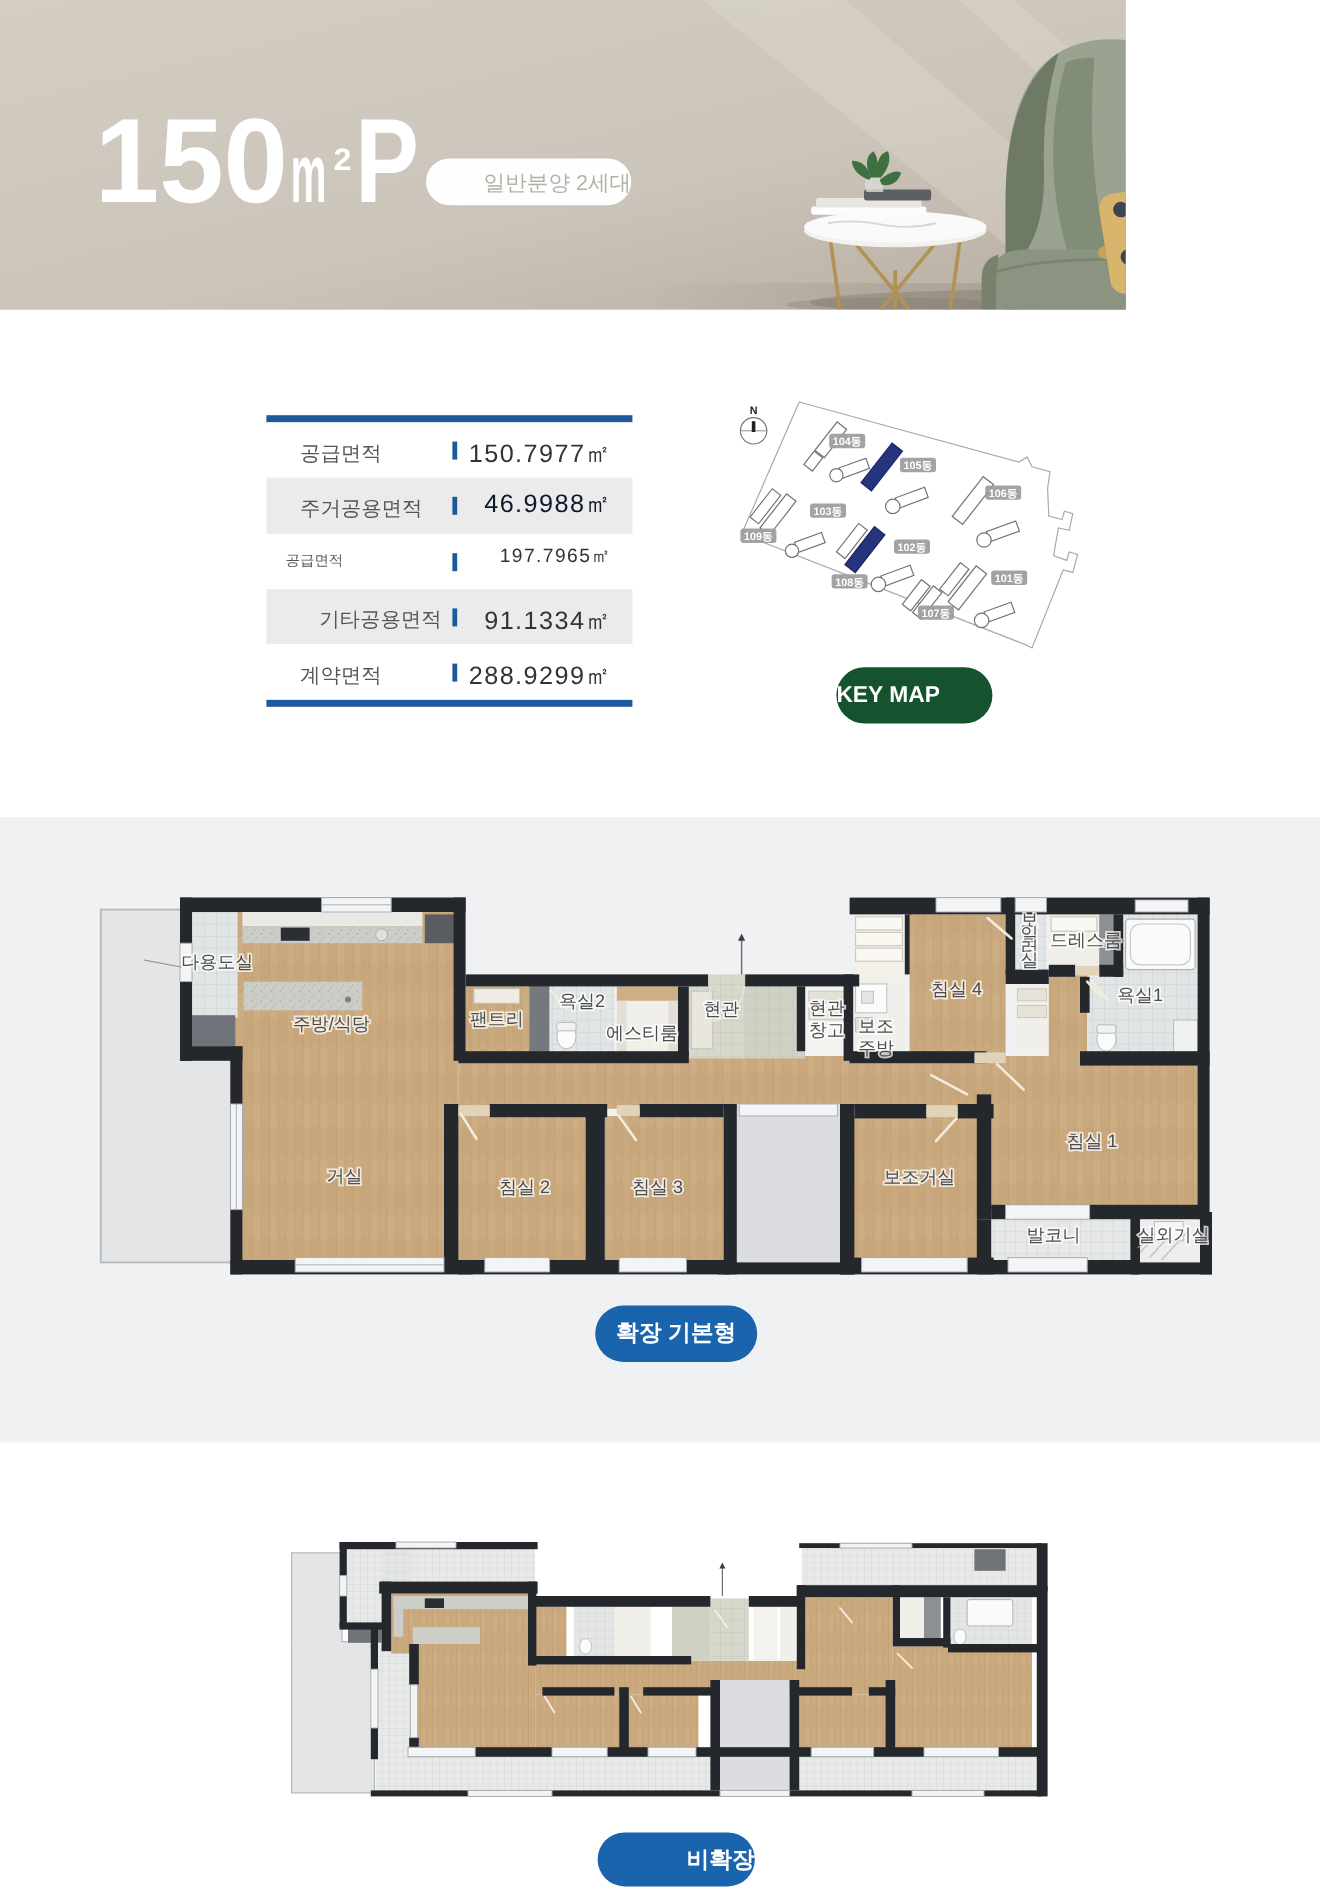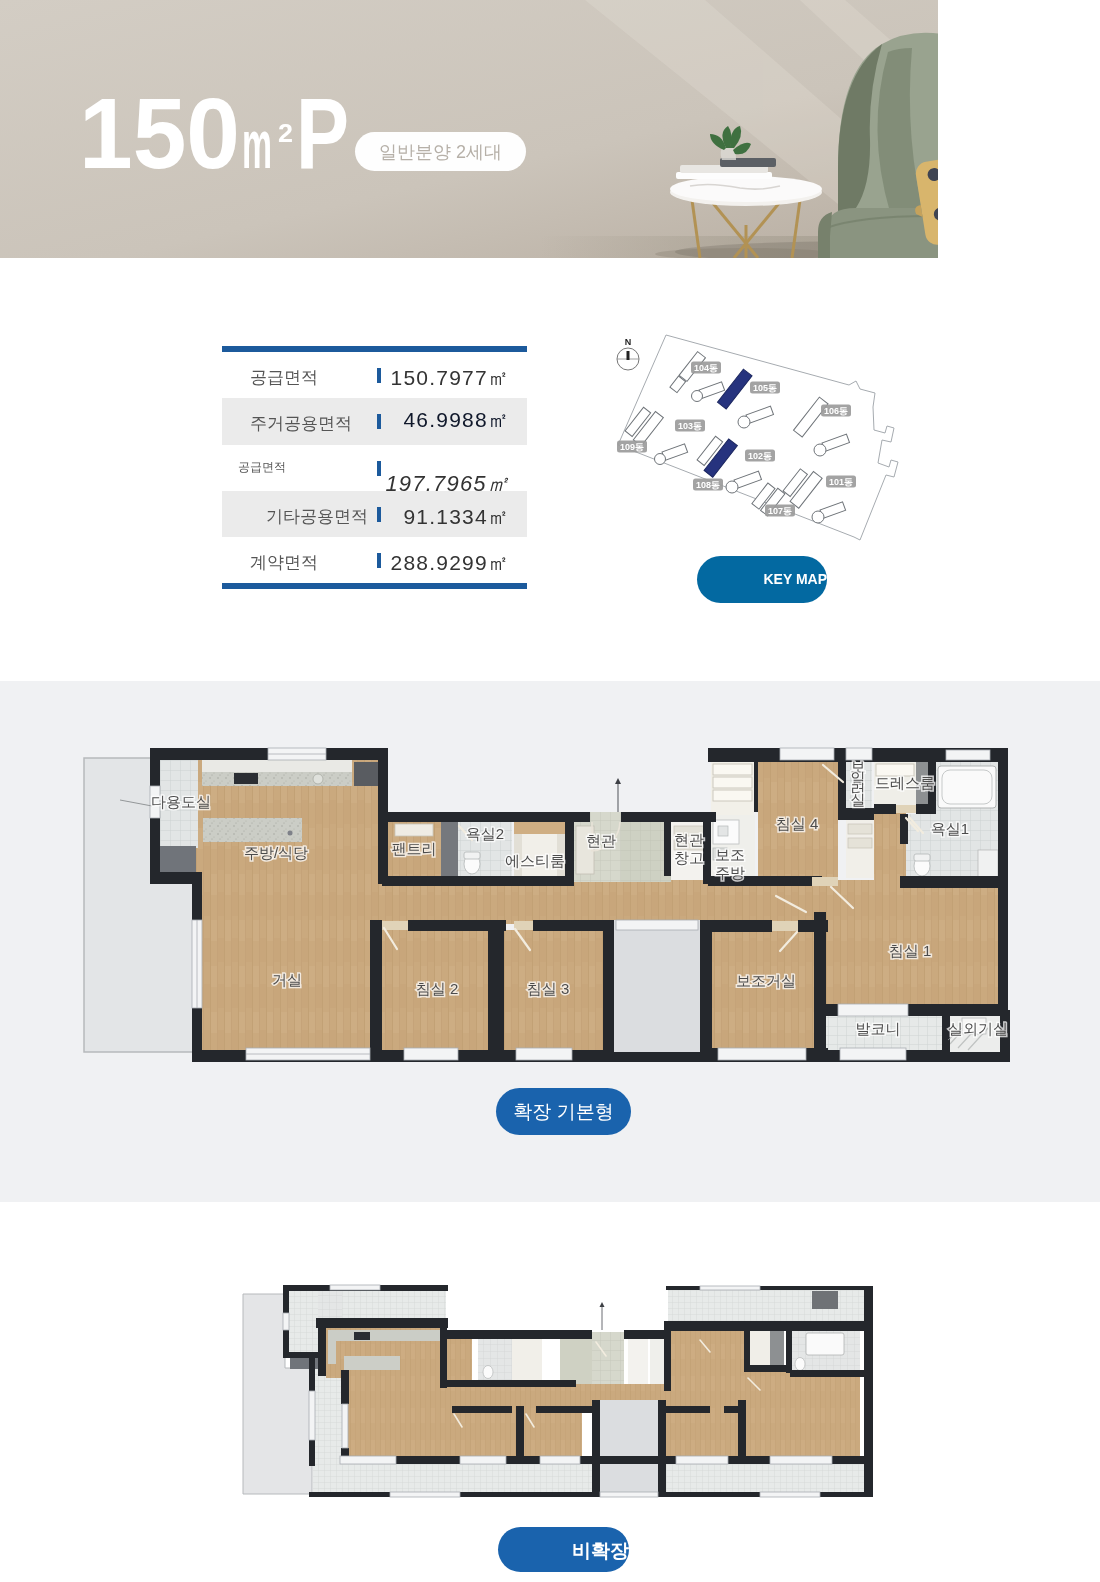--- a/index.html
+++ b/index.html
@@ -105,21 +105,21 @@
 
   <svg class="abs" style="left:0;top:0;" width="560" height="258" viewBox="0 0 560 258">
     <g fill="#ffffff" font-family="Liberation Sans,sans-serif" font-weight="bold">
       <text x="79" y="168" font-size="100" textLength="161" lengthAdjust="spacingAndGlyphs">150</text>
       <text x="242" y="168" font-size="69" textLength="30" lengthAdjust="spacingAndGlyphs">m</text>
       <text x="278" y="142" font-size="26" textLength="15" lengthAdjust="spacingAndGlyphs">2</text>
       <text x="296" y="168" font-size="100" textLength="53" lengthAdjust="spacingAndGlyphs">P</text>
     </g>
   </svg>
 
-  <div class="abs" style="left:355px;top:132px;width:171px;height:39px;background:#fefefe;border-radius:20px;color:#b6b0a8;font-size:18px;text-align:center;line-height:40px;">일반분양 2세대</div>
+  <div class="abs" style="left:355px;top:132px;width:171px;height:39px;background:#fefefe;border-radius:20px;color:#b6b0a8;font-size:18px;text-align:right;line-height:40px;">일반분양 2세대</div>
 </div>
 
 <div class="abs" id="table" style="left:222px;top:346px;width:305px;">
 
   <div style="height:6px;background:#1c5a9c;"></div>
 
   <div style="position:relative;height:46.3px;background:#fff;">
     <div style="position:absolute;left:28px;top:14px;width:102px;font-size:17px;color:#555;text-align:justify;text-align-last:justify;">공급면적</div>
     <div style="position:absolute;left:155px;top:16px;width:4px;height:15px;background:#1c5a9c;"></div>
     <div style="position:absolute;right:17px;top:12px;font-size:21px;color:#333;letter-spacing:1.2px;white-space:nowrap;">150.7977㎡</div>
@@ -127,21 +127,21 @@
 
   <div style="position:relative;height:46.3px;background:#ebebeb;padding-left:48px;">
     <div style="position:absolute;left:28px;top:14px;width:102px;font-size:17px;color:#555;text-align:justify;text-align-last:justify;">주거공용면적</div>
     <div style="position:absolute;left:155px;top:16px;width:4px;height:15px;background:#1c5a9c;"></div>
     <div style="position:absolute;right:17px;top:8px;font-size:21px;color:#0f172a;letter-spacing:1.2px;white-space:nowrap;">46.9988㎡</div>
   </div>
 
   <div style="position:relative;height:46.3px;background:#fff;">
     <div style="position:absolute;left:16px;top:14px;width:102px;font-size:12px;color:#555;text-align:justify;text-align-last:justify;">공급면적</div>
     <div style="position:absolute;left:155px;top:16px;width:4px;height:15px;background:#1c5a9c;"></div>
-    <div style="position:absolute;right:17px;top:24px;font-size:22px;color:#333;letter-spacing:1.2px;white-space:nowrap;font-style:italic;">197.7965㎡</div>
+    <div style="position:absolute;right:17px;top:8px;font-size:16px;color:#333;letter-spacing:1.2px;white-space:nowrap;">197.7965㎡</div>
   </div>
 
   <div style="position:relative;height:46.3px;background:#ebebeb;">
     <div style="position:absolute;left:28px;top:14px;width:102px;font-size:17px;color:#555;text-align:justify;text-align-last:justify;margin-left:16px;">기타공용면적</div>
     <div style="position:absolute;left:155px;top:16px;width:4px;height:15px;background:#1c5a9c;"></div>
     <div style="position:absolute;right:17px;top:12px;font-size:21px;color:#333;letter-spacing:1.2px;white-space:nowrap;">91.1334㎡</div>
   </div>
 
   <div style="position:relative;height:46.3px;background:#fff;">
     <div style="position:absolute;left:28px;top:14px;width:102px;font-size:17px;color:#555;text-align:justify;text-align-last:justify;">계약면적</div>
@@ -265,21 +265,21 @@
         <rect x="-15" y="-6.5" width="30" height="12" rx="2.5" fill="#9b9b9b" opacity="0.92"></rect>
         <text x="0" y="3" fill="#fff" text-anchor="middle">101동</text>
       </g>
     <g transform="translate(182,181)">
         <rect x="-15" y="-6.5" width="30" height="12" rx="2.5" fill="#9b9b9b" opacity="0.92"></rect>
         <text x="0" y="3" fill="#fff" text-anchor="middle">107동</text>
       </g>
   </g>
 </svg>
 
-<div class="abs" style="left:697px;top:556px;width:130px;height:47px;background:#0369a1;border-radius:24px;color:#fff;font-size:14px;font-weight:bold;text-align:right;line-height:47px;">KEY MAP</div>
+<div class="abs" style="left:697px;top:556px;width:130px;height:47px;background:#14532d;border-radius:24px;color:#fff;font-size:19px;font-weight:bold;text-align:left;line-height:47px;">KEY MAP</div>
 
 <div class="abs" style="left:0;top:681px;width:1100px;height:521px;background:#f0f1f3;"></div>
 
 <svg class="abs" id="mainplan" style="left:78px;top:742px;" width="940" height="330" viewBox="78 742 940 330">
   <defs>
     <pattern id="wd" width="14" height="46" patternUnits="userSpaceOnUse">
       <rect width="14" height="46" fill="#caa97e"></rect>
       <rect x="0" width="1" height="46" fill="#c09f73" opacity="0.8"></rect>
       <rect x="7" width="1" height="46" fill="#c3a276" opacity="0.7"></rect>
       <rect x="1" y="0" width="6" height="21" fill="#cfb086" opacity="0.55"></rect>
@@ -598,21 +598,21 @@
 
     <text class="lbl" x="910" y="956">침실 1</text>
 
     <text class="lbl" x="878" y="1034">발코니</text>
 
     <line x1="948" y1="1040" x2="962" y2="1028" stroke="#8a8d90" stroke-width="0.9"></line>
     <text class="lbl" x="978" y="1034">실외기실</text>
   </g>
 </svg>
 
-<div class="abs" style="left:496px;top:1088px;width:135px;height:47px;background:#1a63ad;border-radius:24px;color:#fff;font-size:19px;font-weight:normal;text-align:center;line-height:47px;">확장 기본형</div>
+<div class="abs" style="left:496px;top:1088px;width:135px;height:47px;background:#1a63ad;border-radius:24px;color:#fff;font-size:19px;font-weight:bold;text-align:center;line-height:47px;">확장 기본형</div>
 
 <svg class="abs" id="smallplan" style="left:235px;top:1283px;" width="655" height="222" viewBox="235 1283 655 222">
   <defs>
     <pattern id="swd" width="10" height="32" patternUnits="userSpaceOnUse">
       <rect width="10" height="32" fill="#caa97e"></rect>
       <rect x="0" width="0.8" height="32" fill="#c09f73" opacity="0.8"></rect>
       <rect x="5" width="0.8" height="32" fill="#c3a276" opacity="0.7"></rect>
       <rect x="0.8" y="0" width="4.2" height="15" fill="#cfb086" opacity="0.5"></rect>
     </pattern>
     <pattern id="stile" width="6" height="6" patternUnits="userSpaceOnUse">

